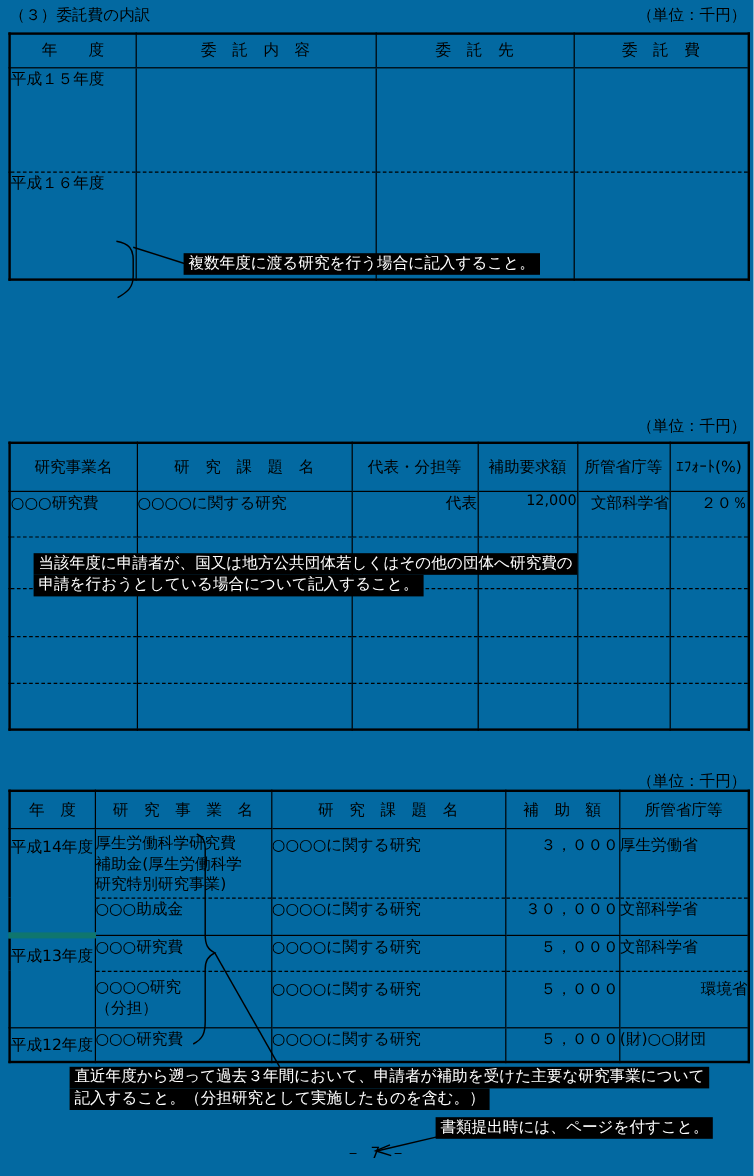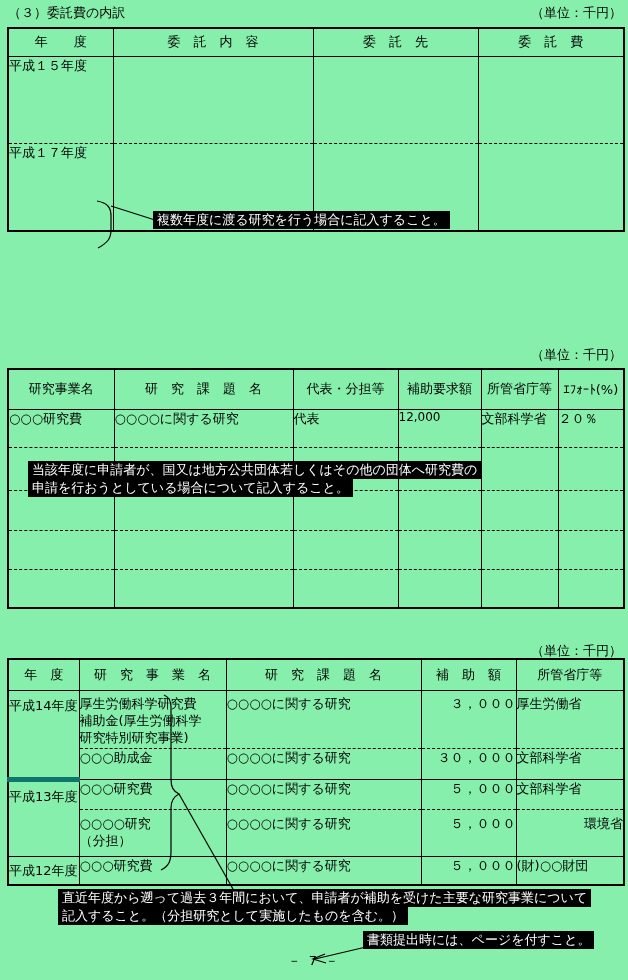--- a/index.html
+++ b/index.html
@@ -1,32 +1,32 @@
 <!DOCTYPE html>
 <html><head>
 <meta charset="utf-8">
 <style>
   html,body { margin:0; padding:0; background:#fff; }
   .page {
-    position:relative; width:628px; height:980px; background:#86efac;
+    position:relative; width:628px; height:980px; background:#0369a1;
     font-family:"DejaVu Sans","Liberation Sans",sans-serif;
     color:#000; font-size:13px; overflow:hidden;
   }
   .title { position:absolute; left:8px; white-space:nowrap; font-size:13px; }
   .unit  { position:absolute; right:6px; white-space:nowrap; font-size:13px; }
 
   table.tbl { position:absolute; border-collapse:collapse; table-layout:fixed; border:2px solid #000; }
   table.tbl td { border-left:1px solid #000; padding:0; font-size:13px; vertical-align:top; overflow:hidden; }
   tr.hdr td { border-bottom:1px solid #000; text-align:center; vertical-align:middle; }
   tr.dash td { border-bottom:1px dashed #000; }
   tr.solid td { border-bottom:1px solid #000; }
 
   .yr { padding:8px 2px 0 5px; white-space:nowrap; }
   .cl { padding:5px 2px 0 7px; white-space:nowrap; }
-  .ctr { text-align:left; vertical-align:middle; }
+  .ctr { text-align:right; vertical-align:middle; }
   .amt { text-align:right; padding:5px 10px 0 0; white-space:nowrap; }
   .mid { vertical-align:middle; }
   .small { font-size:11px; }
   .ln { line-height:17px; }
 
   .note {
     position:absolute; background:#000; color:#fff;
     padding:1px 4px 2px 4px; font-size:13px; white-space:nowrap; line-height:15px;
   }
   .pageno { position:absolute; left:0; right:0; text-align:center; font-size:13px; letter-spacing:2px; }
@@ -53,22 +53,22 @@
       <td>委　託　内　容</td>
       <td>委　託　先</td>
       <td>委　託　費</td>
     </tr>
     <tr class="dash" style="height:87px;">
       <td class="yr">平成１５年度</td>
       <td></td>
       <td></td>
       <td></td>
     </tr>
-    <tr style="height:88px;">
-      <td class="yr">平成１７年度</td>
+    <tr class="dash" style="height:90px;">
+      <td class="yr">平成１６年度</td>
       <td></td>
       <td></td>
       <td></td>
     </tr>
   </tbody>
     </table>
 
   <div class="note" style="left:153px; top:211px;">複数年度に渡る研究を行う場合に記入すること。</div>
 
   <div class="unit" style="top:346px;">（単位：千円）</div>

